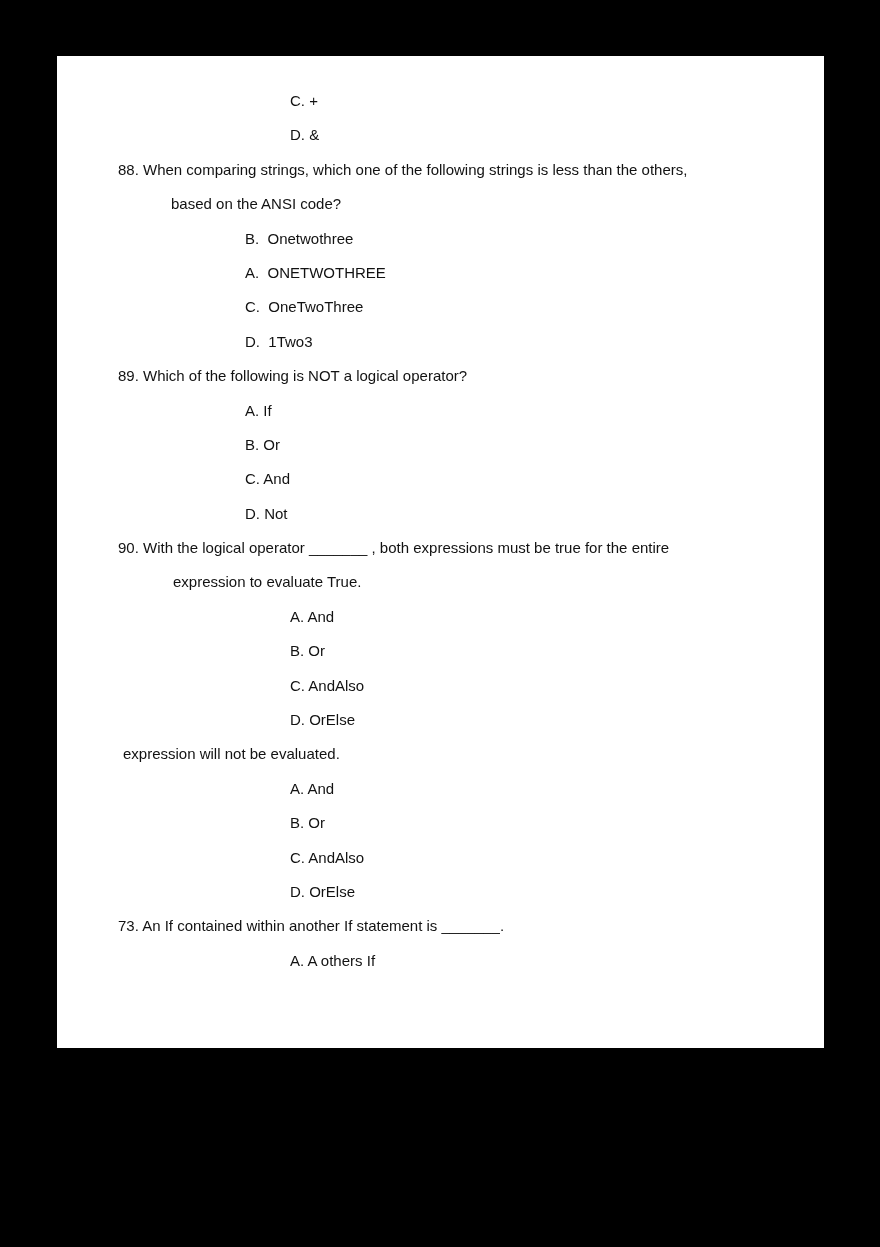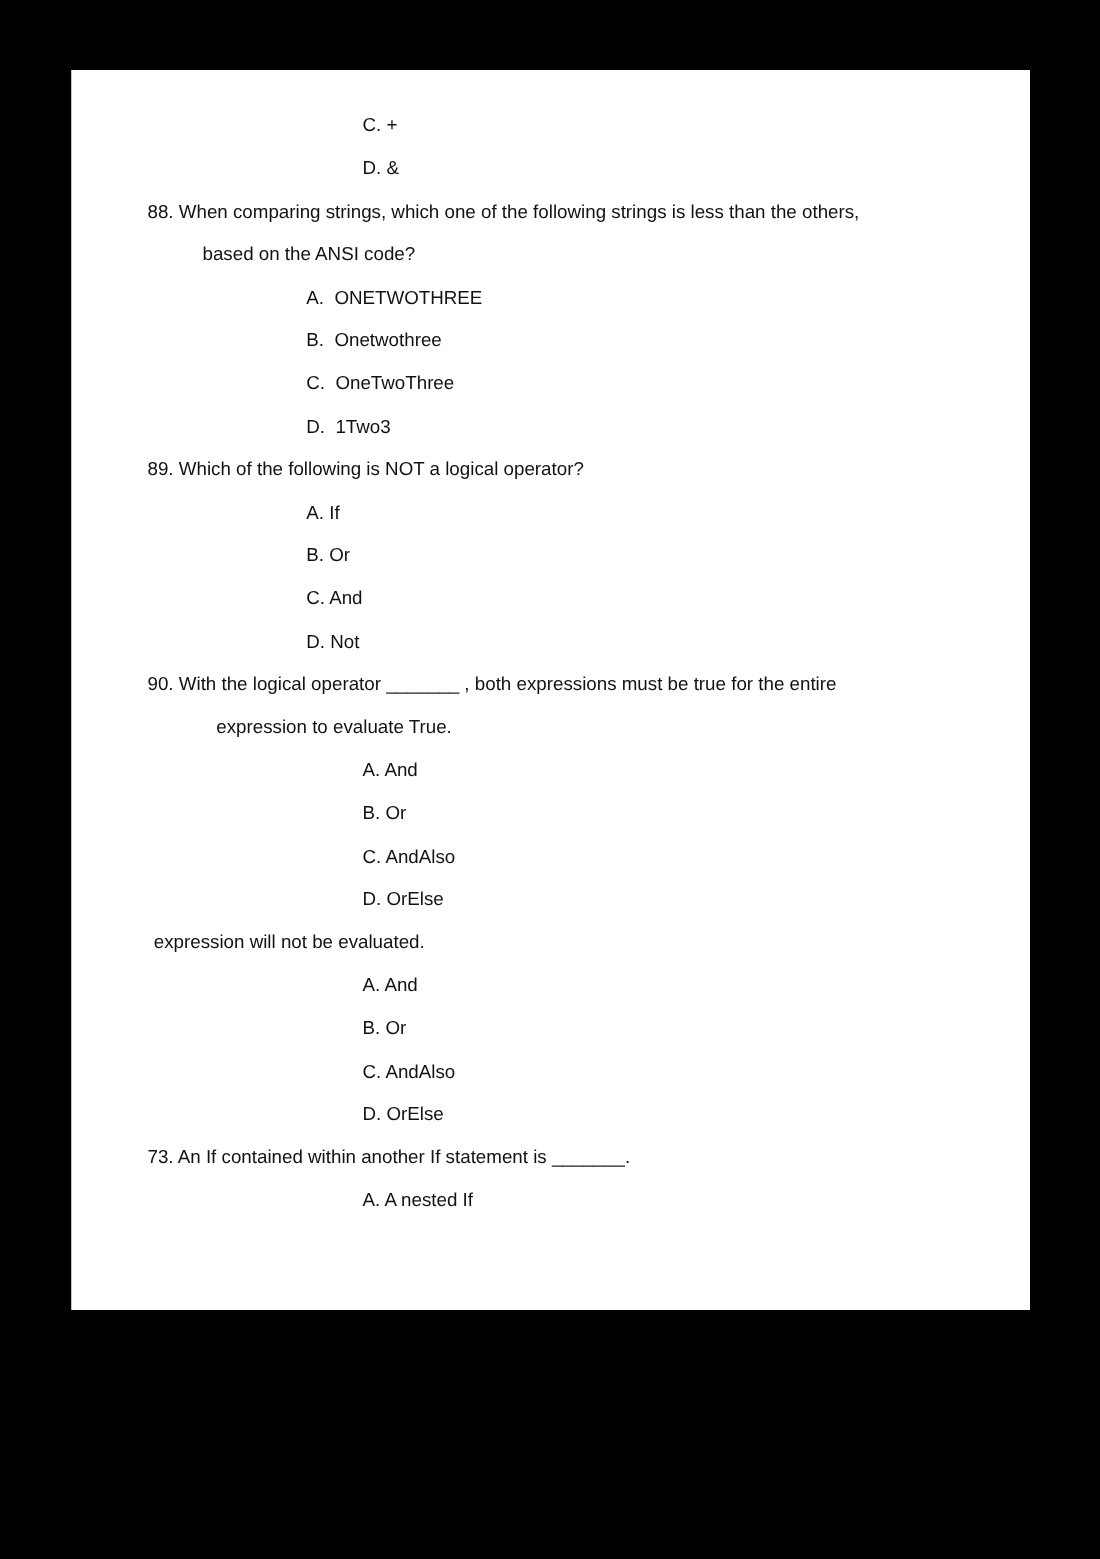--- a/index.html
+++ b/index.html
@@ -33,39 +33,39 @@
     line-height: 34.4px;
     font-family: "Liberation Sans", "DejaVu Sans", sans-serif;
     font-size: 15px;
     font-weight: 400;
     color: #121212;
     white-space: pre;
     box-sizing: border-box;
   }
   
   .ind-q   { padding-left: 61px; } 
-  .ind-q2a { padding-left: 78px; margin-left: 27px; } 
+  .ind-q2a { padding-left: 114px; } 
   .ind-q2b { padding-left: 116px; } 
   .ind-q2c { padding-left: 66px; } 
   .ind-oa  { padding-left: 188px; } 
   .ind-ob  { padding-left: 233px; } 
 </style>
 </head>
 <body>
 
 <div class="canvas">
   <div class="page">
 
     <div class="line ind-ob">C. +</div>
     <div class="line ind-ob">D. &amp;</div>
 
     <div class="line ind-q">88. When comparing strings, which one of the following strings is less than the others,</div>
     <div class="line ind-q2a">based on the ANSI code?</div>
+    <div class="line ind-oa">B.  Onetwothree</div>
     <div class="line ind-oa">A.  ONETWOTHREE</div>
-    <div class="line ind-oa">B.  Onetwothree</div>
     <div class="line ind-oa">C.  OneTwoThree</div>
     <div class="line ind-oa">D.  1Two3</div>
 
     <div class="line ind-q">89. Which of the following is NOT a logical operator?</div>
     <div class="line ind-oa">A. If</div>
     <div class="line ind-oa">B. Or</div>
     <div class="line ind-oa">C. And</div>
     <div class="line ind-oa">D. Not</div>
 
     <div class="line ind-q">90. With the logical operator _______ , both expressions must be true for the entire</div>
@@ -75,16 +75,16 @@
     <div class="line ind-ob">C. AndAlso</div>
     <div class="line ind-ob">D. OrElse</div>
 
     <div class="line ind-q2c">expression will not be evaluated.</div>
     <div class="line ind-ob">A. And</div>
     <div class="line ind-ob">B. Or</div>
     <div class="line ind-ob">C. AndAlso</div>
     <div class="line ind-ob">D. OrElse</div>
 
     <div class="line ind-q">73. An If contained within another If statement is _______.</div>
-    <div class="line ind-ob">A. A nested If</div>
+    <div class="line ind-ob">A. A others If</div>
 
   </div>
 </div>
 
 </body></html>

